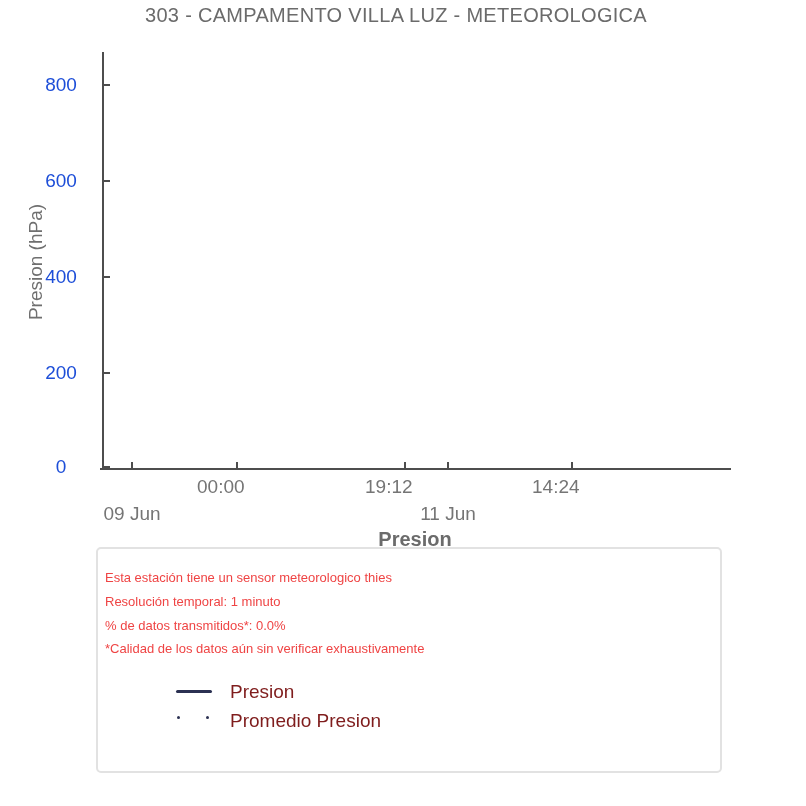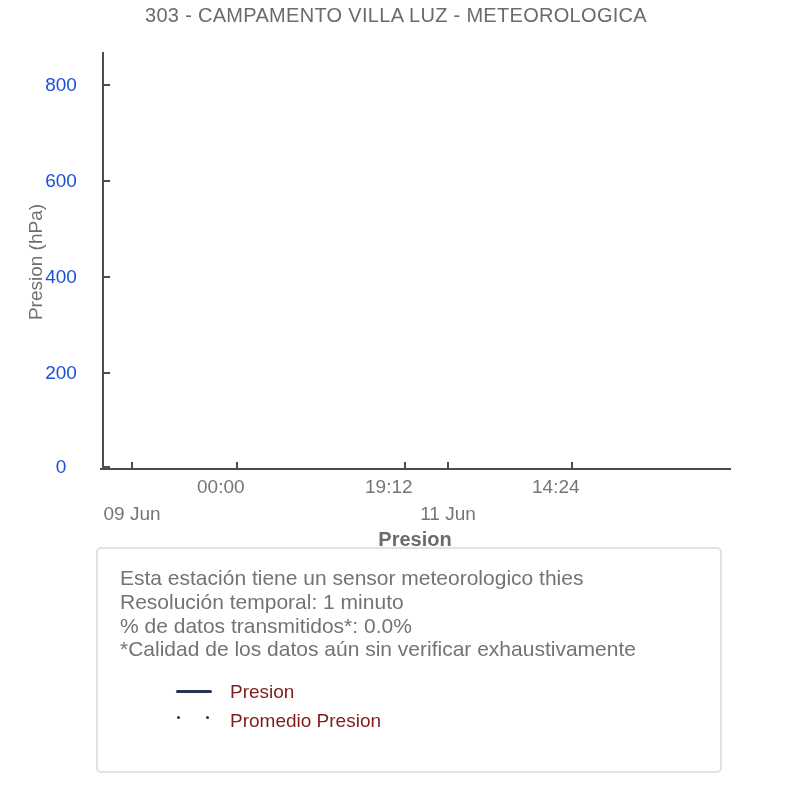--- a/index.html
+++ b/index.html
@@ -24,21 +24,21 @@
   .xticklab{top:476px;width:80px;text-align:left;font-size:19px;line-height:22px;color:#757575;}
   .xdatelab{top:503px;width:80px;text-align:center;font-size:19px;line-height:22px;color:#757575;}
   .xlab{
     left:315px;top:528px;width:200px;text-align:center;
     font-size:20px;font-weight:bold;color:#6b6b6b;z-index:3;
   }
   .legendbox{
     left:96px;top:547px;width:622px;height:222px;background:#ffffff;
     border:2px solid #e2e2e2;border-radius:5px;z-index:2;
   }
-  .infoline{left:120px;font-size:21px;line-height:23px;color:#737373;white-space:nowrap;z-index:4;}
+  .infoline{left:105px;font-size:13px;line-height:23px;color:#ef4444;white-space:nowrap;z-index:4;}
   .legrow-label{left:230px;font-size:19px;line-height:22px;color:#7f1d1d;z-index:4;}
   .swatch-solid{left:176px;top:690px;width:36px;height:3px;border-radius:2px;background:#2b3152;z-index:4;}
   .dot{top:716px;width:3px;height:3px;border-radius:50%;background:#2b3152;z-index:4;}
 </style>
 </head>
 <body>
 
 <div class="fig">
 
   <div class="abs title">303 - CAMPAMENTO VILLA LUZ - METEOROLOGICA</div>

